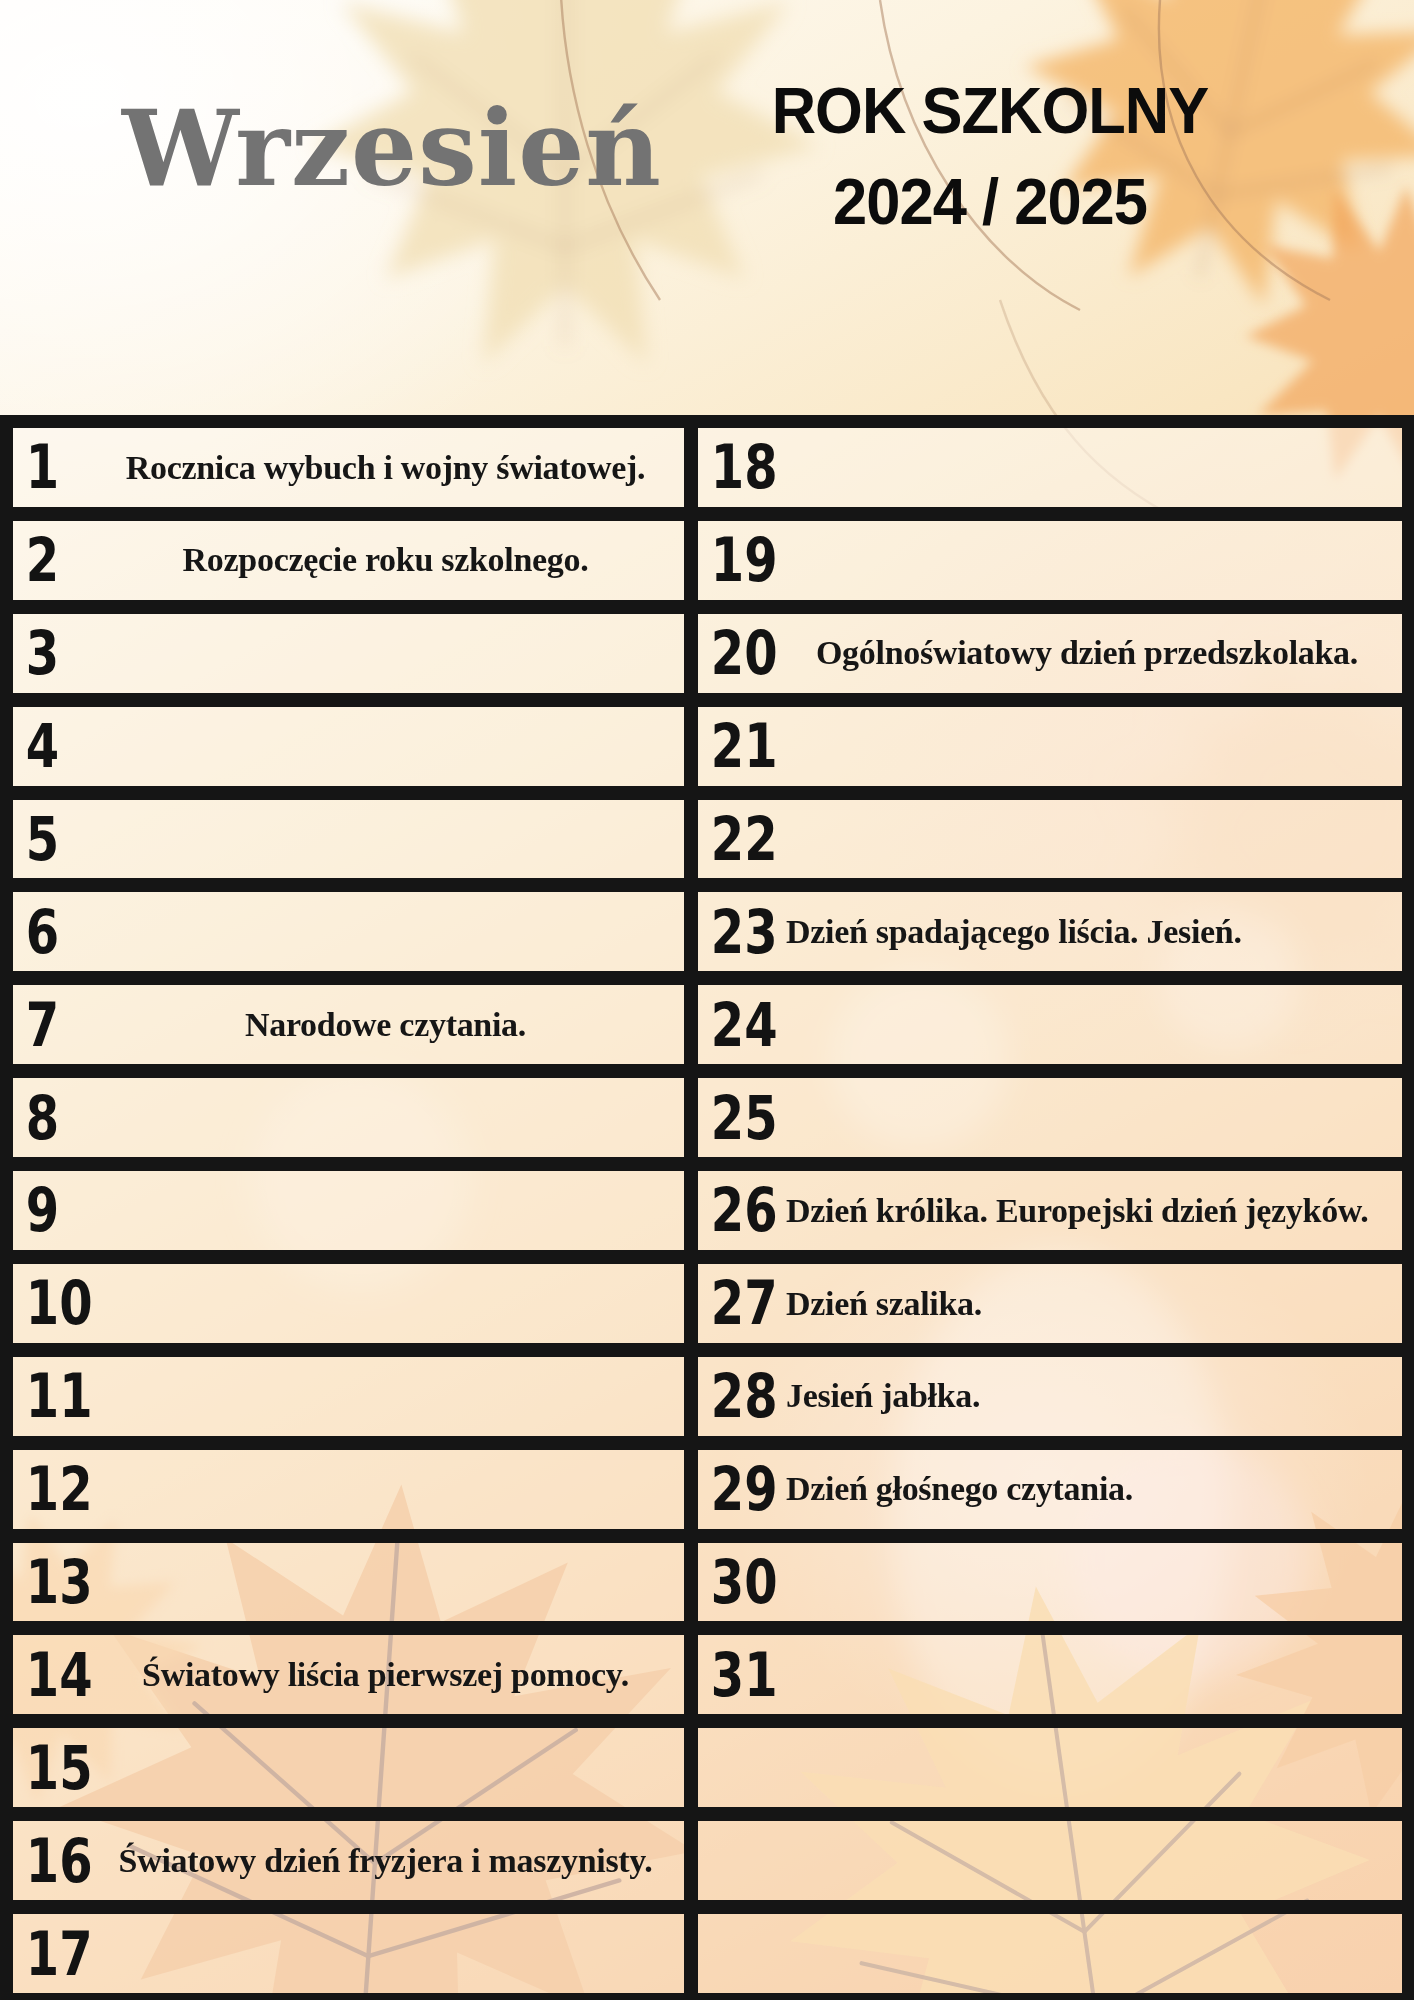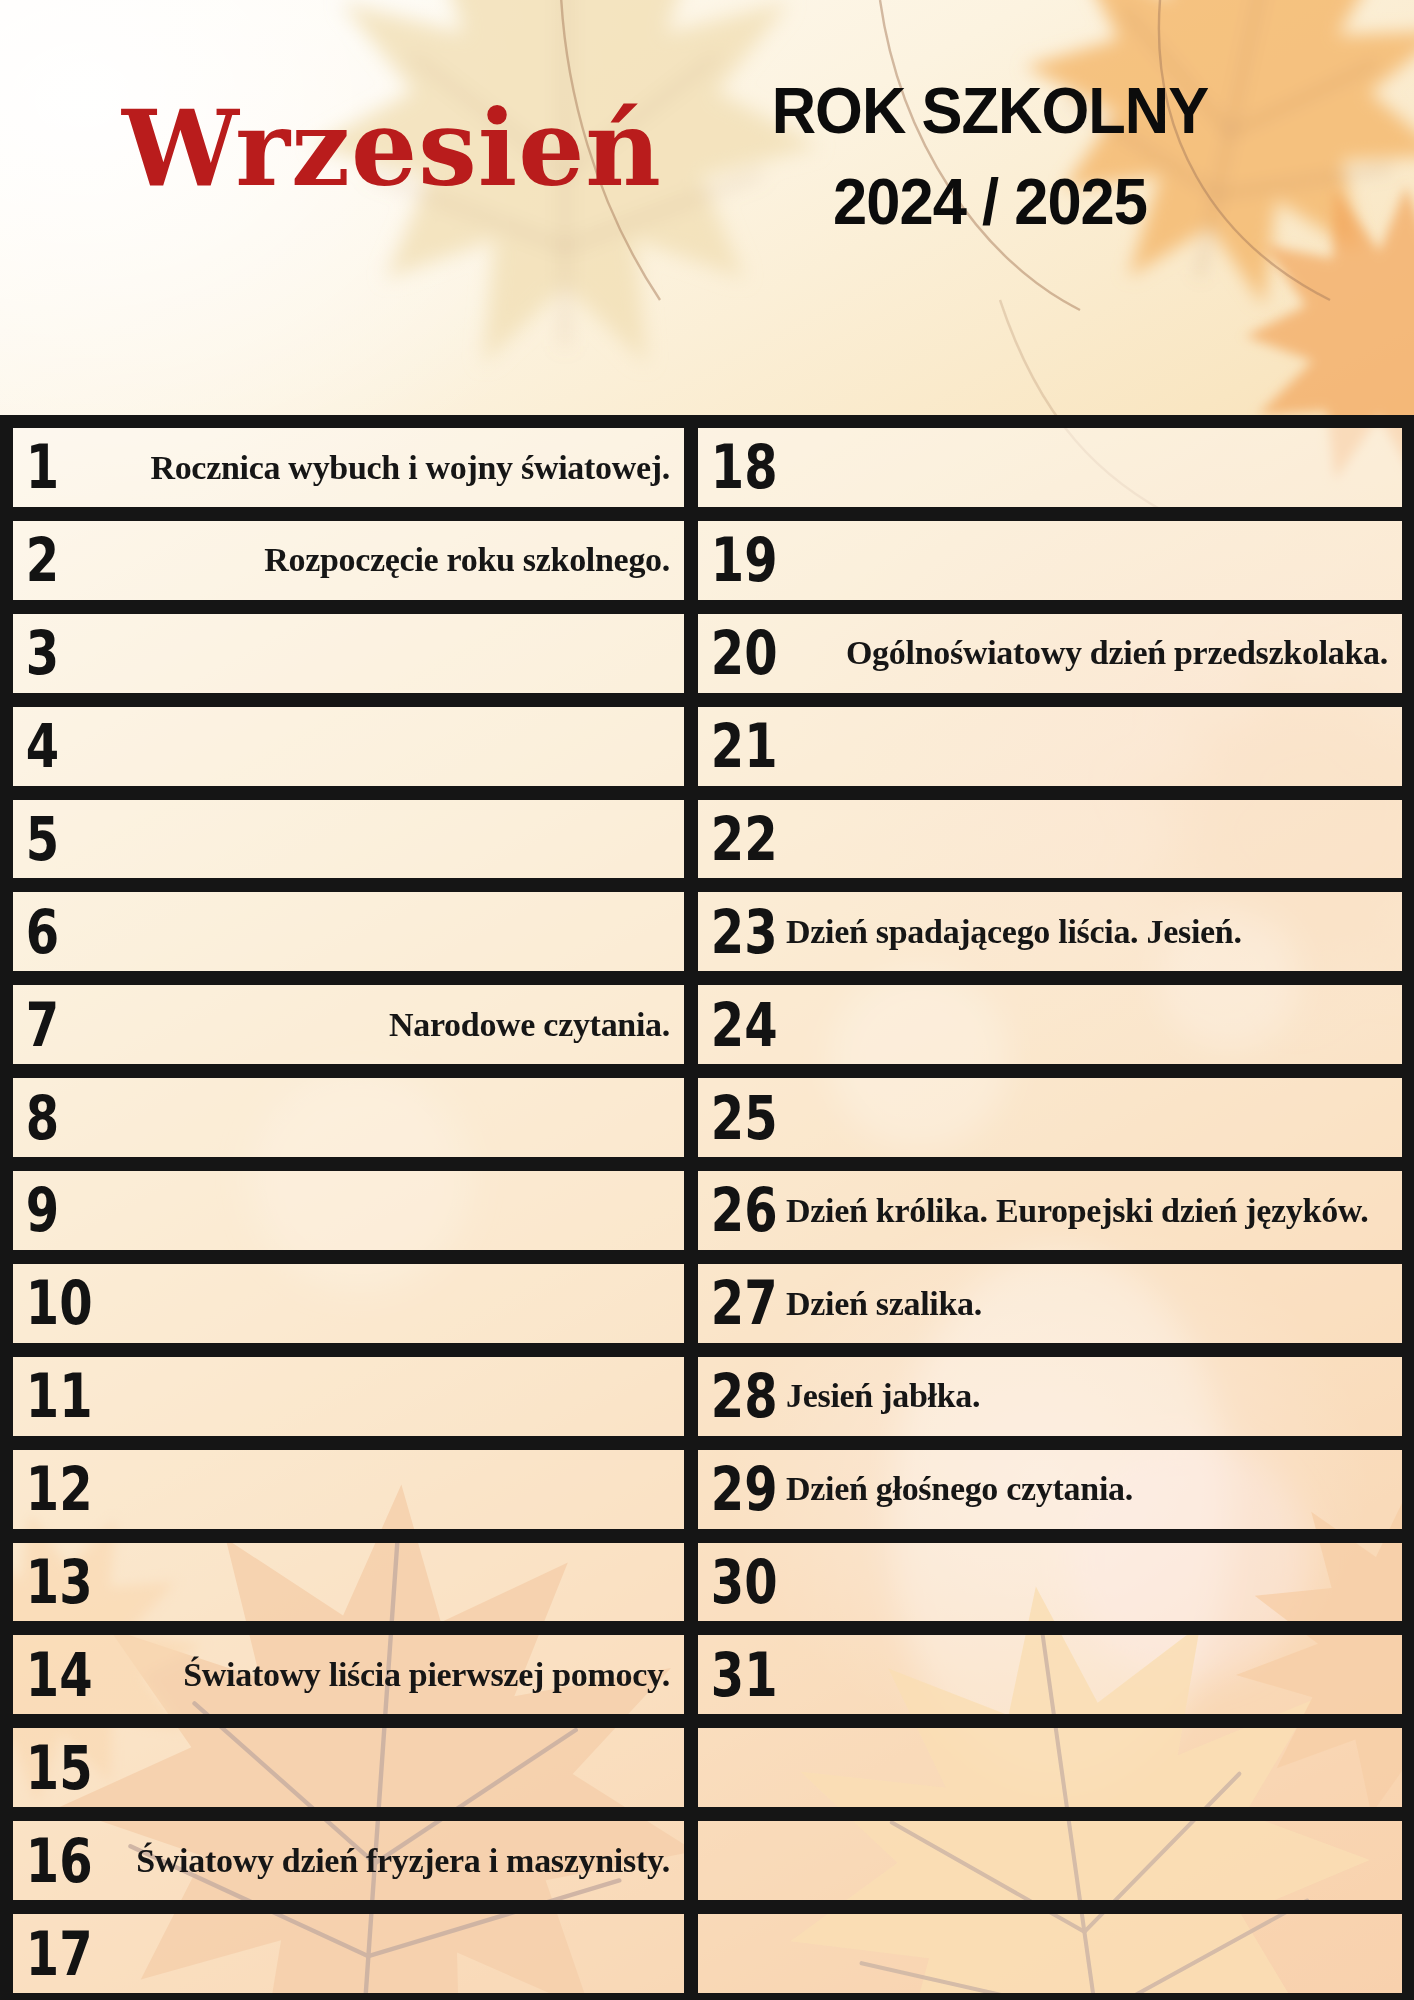--- a/index.html
+++ b/index.html
@@ -39,21 +39,21 @@
   .num{
     flex:0 0 88px;width:88px;padding-left:16px;box-sizing:border-box;
     font-family:"DejaVu Sans",sans-serif;font-weight:700;font-size:60px;color:#131313;
     transform:scaleX(.8);transform-origin:left center;white-space:nowrap;
   }
   .event{
     flex:1;padding-right:14px;color:#161616;
     font-family:"Liberation Serif",serif;font-weight:700;
     font-size:34px;line-height:1.05;letter-spacing:-.3px;
   }
-  .event.align-left{text-align:right;margin-left:0;}
+  .event.align-left{text-align:center;margin-left:0;}
   .event.align-center{}
 </style>
 </head>
 <body>
 
 <svg class="bg" viewBox="0 0 1414 2000" aria-hidden="true">
   <defs>
     <path id="maple" d="M0,-125 L20,-70 L70,-98 L52,-42 L115,-58 L78,-12 L130,16 L70,32 L92,84 L36,64 L42,128 L0,88 L-42,128 L-36,64 L-92,84 L-70,32 L-130,16 L-78,-12 L-115,-58 L-52,-42 L-70,-98 L-20,-70 Z"></path>
     <g id="veins" fill="none" stroke-linecap="round">
       <path d="M0,118 L0,-105"></path>
@@ -110,21 +110,21 @@
     <use href="#veins" stroke="#9a6a4e" stroke-width="1.8" opacity=".9"></use>
   </g>
   <g transform="translate(1408,1650) scale(1.35) rotate(-35)">
     <use href="#maple" fill="#ef9c4e" opacity=".8"></use>
   </g>
   <g transform="translate(55,1650) scale(1.15) rotate(25)" filter="url(#mild)">
     <use href="#maple" fill="#f3b368" opacity=".7"></use>
   </g>
 </svg>
 
-<h1 class="month-title" id="month-title" style="color: #b91c1c;">Wrzesień</h1>
+<h1 class="month-title" id="month-title" style="color: #737373;">Wrzesień</h1>
 <div class="school-year">
   <div>ROK SZKOLNY</div>
   <div>2024 / 2025</div>
 </div>
 
 <div class="grid" id="grid">
     <div class="cell left">
       <span class="num">1</span>
       <span class="event align-left">Rocznica wybuch i wojny światowej.</span>
     </div>

